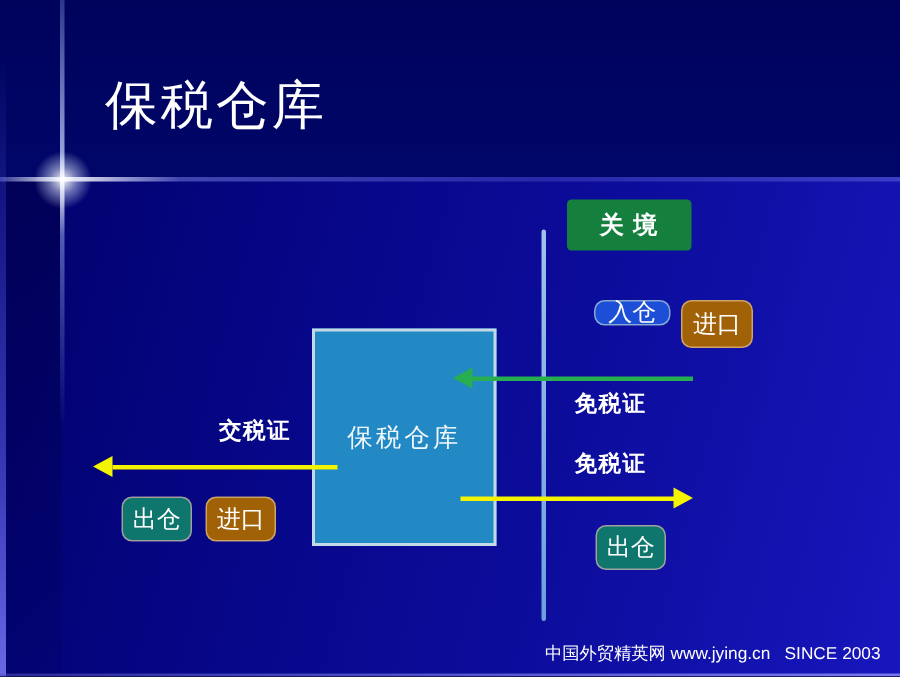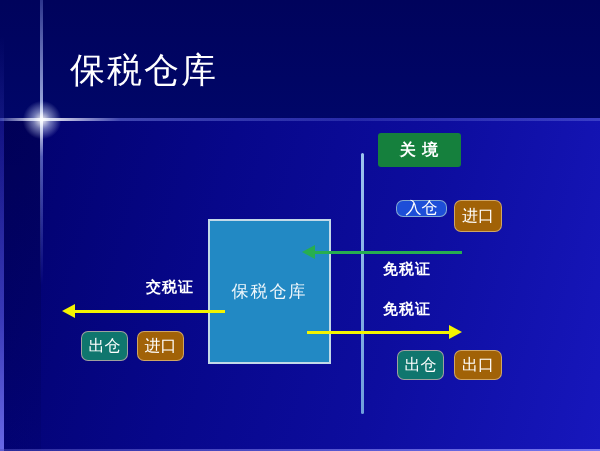--- a/index.html
+++ b/index.html
@@ -110,16 +110,16 @@
   </div>
   <div>
     <div class="aline yr-line"></div>
     <div class="ahead yr-head"></div>
   </div>
 
   <div class="badge red out-left">出仓</div>
   <div class="badge orange import-left">进口</div>
 
   <div class="badge red out-right">出仓</div>
-  <div class="badge orange export-right">出口</div>
 
+  <div class="footer">中国外贸精英网 www.jying.cn   SINCE 2003</div>
 
 </div>
 
 </body></html>

